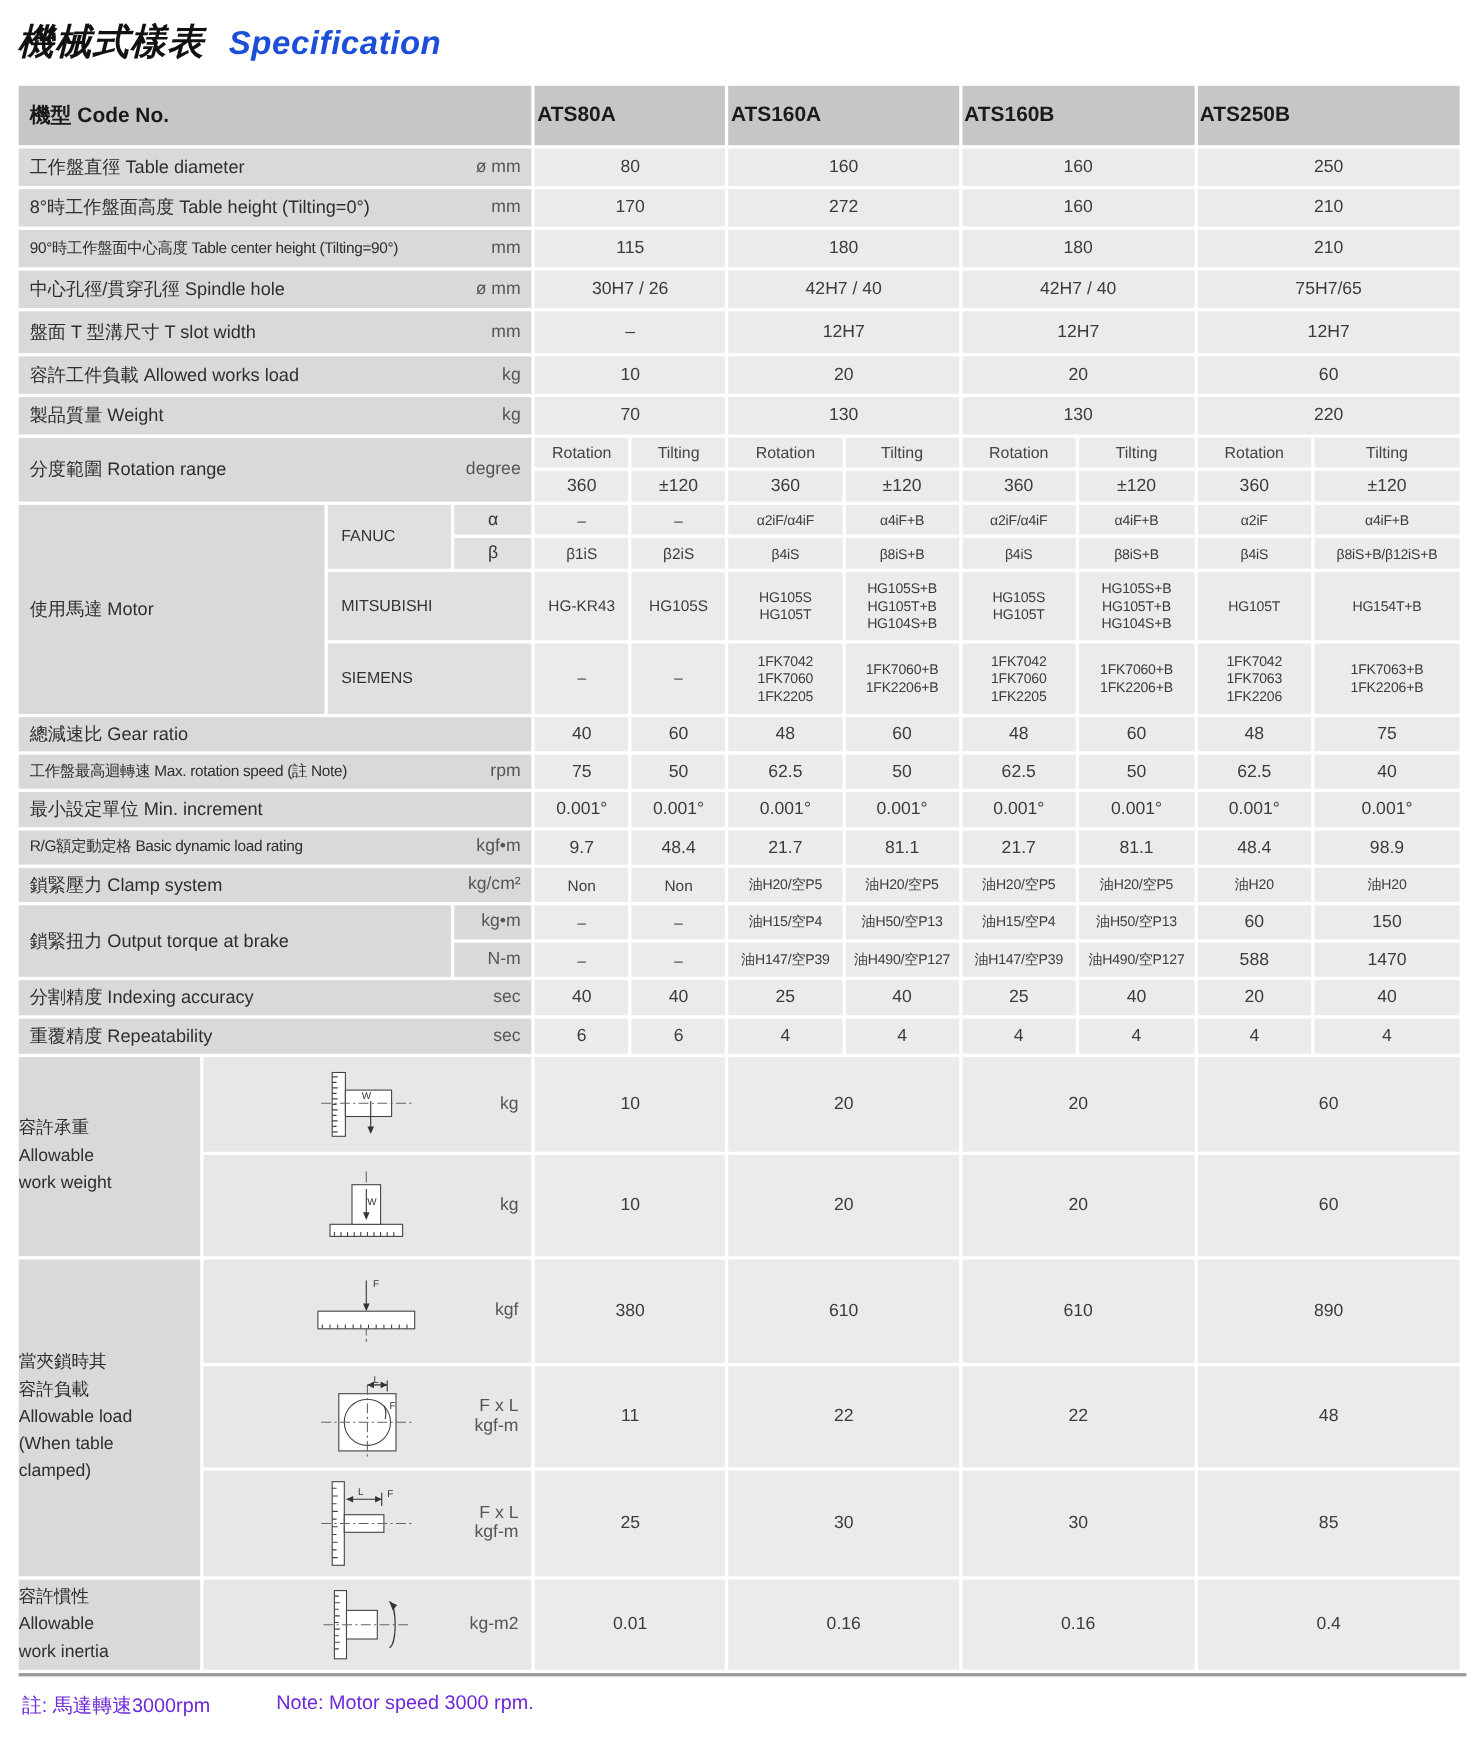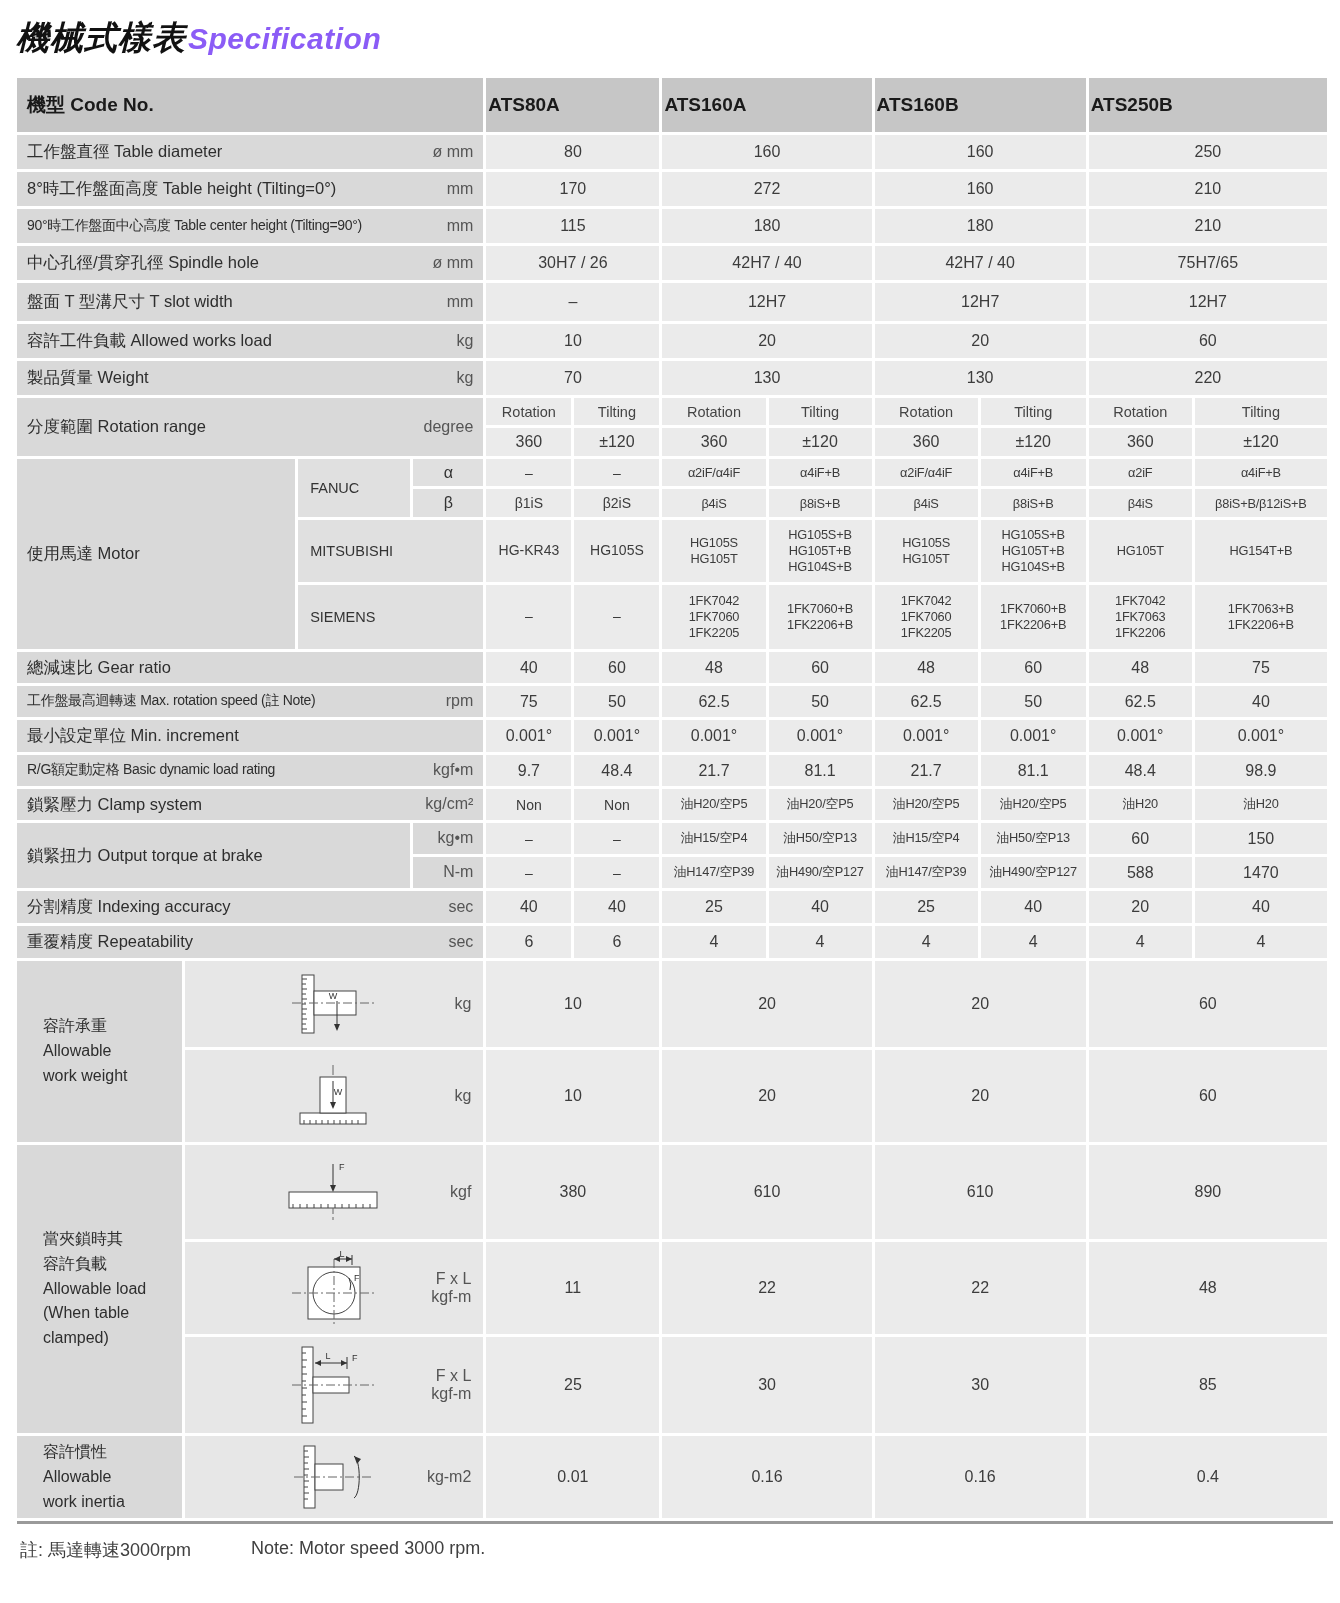--- a/index.html
+++ b/index.html
@@ -2,50 +2,50 @@
 <html><head>
 <meta charset="utf-8">
 <style>
   html,body{margin:0;padding:0;background:#ffffff;}
   body{width:1340px;font-family:"Liberation Sans","DejaVu Sans",sans-serif;color:#333;}
   .page{padding:12px 10px 10px 14px;}
 
   
   .title{margin:4px 0 14px 2px;display:flex;align-items:baseline;gap:2px;}
   .title .zh{font-size:33px;font-weight:bold;font-style:italic;color:#111;letter-spacing:1px;}
-  .title .en{font-size:30px;font-weight:bold;font-style:italic;color:#8b5cf6;letter-spacing:.5px;}
+  .title .en{font-size:30px;font-weight:bold;font-style:italic;color:#1d4ed8;letter-spacing:.5px;margin-left:20px;}
 
   
   table.spec{border-collapse:separate;border-spacing:3px;table-layout:fixed;width:1316px;}
   td{vertical-align:middle;overflow:hidden;}
   td.hdr{background:#c6c6c6;font-weight:bold;font-size:19px;color:#1a1a1a;padding:4px 10px;}
   td.hdr.model{padding:16px 2px;}
   td.lbl{background:#d9d9d9;padding:2px 6px 2px 10px;}
   td.lbl .row-flex{display:flex;align-items:center;justify-content:space-between;gap:4px;}
   .lt{font-size:16.5px;color:#2e2e2e;}
   .lt.small{font-size:14px;letter-spacing:-.3px;}
   .unit{font-size:16px;color:#555;white-space:pre-line;text-align:right;flex:0 0 auto;padding-right:4px;line-height:1.15;}
   td.val{background:#ebebeb;text-align:center;font-size:16px;color:#3c3c3c;padding:2px 1px;}
   td.val.sm{font-size:12.8px;letter-spacing:-.2px;}
   td.val.md{font-size:14px;}
   .pre{white-space:pre-line;line-height:1.25;}
   td.subh{background:#ebebeb;text-align:center;font-size:14.5px;color:#444;}
   td.brand{background:#e0e0e0;font-size:14.5px;color:#333;padding-left:12px;}
   td.greek{background:#e0e0e0;text-align:center;font-size:16px;color:#333;}
-  td.seclbl{background:#d9d9d9;padding:4px 4px 4px 26px;}
+  td.seclbl{background:#d9d9d9;padding:4px 4px 4px 0;}
   td.seclbl .lt{white-space:pre-line;line-height:1.55;font-size:16px;}
   td.pic{background:#e7e7e7;position:relative;}
   td.pic .icon{display:flex;justify-content:center;align-items:center;}
   td.pic .unit{position:absolute;right:8px;top:50%;transform:translateY(-50%);}
   svg.glyph{display:block;}
   svg.glyph text{font-family:"Liberation Sans",sans-serif;fill:#333;}
   .bottom-rule{width:1316px;height:3px;background:#9a9a9a;margin:0 0 10px 3px;}
 
   
-  .note{display:flex;gap:60px;margin:14px 0 0 6px;font-size:18px;color:#404040;}
+  .note{display:flex;gap:60px;margin:14px 0 0 6px;font-size:18px;color:#6d28d9;}
 </style>
 </head>
 <body>
 
 <div class="page">
 
   <div class="title">
     <span class="zh">機械式樣表</span>
     <span class="en">Specification</span>
   </div>

